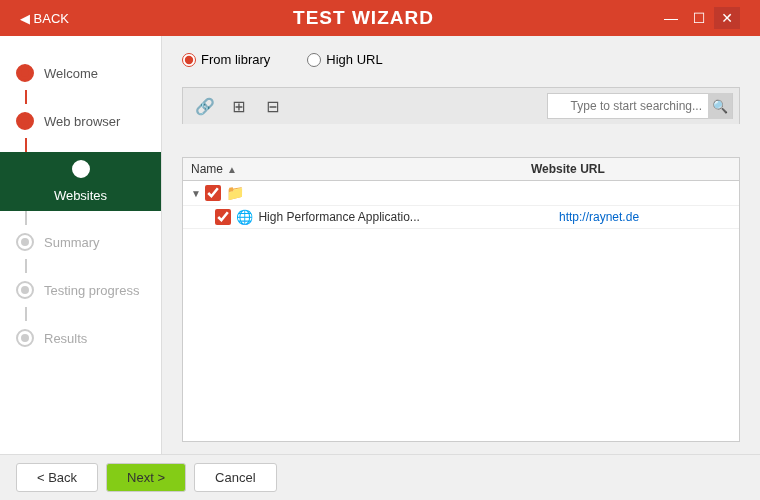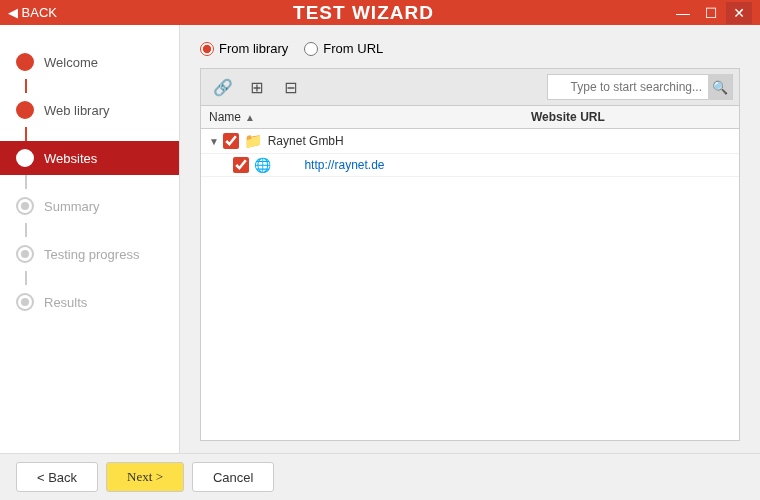--- a/index.html
+++ b/index.html
@@ -14,22 +14,22 @@
       flex-direction: column;
     }
 
     
     .title-bar {
       background: #d9412a;
       color: white;
       display: flex;
       align-items: center;
       justify-content: space-between;
-      height: 25px;
-      padding: 0 8px;
+      height: 36px;
+      padding: 0 20px;
       flex-shrink: 0;
     }
     .title-bar-left {
       display: flex;
       align-items: center;
       gap: 6px;
       cursor: pointer;
     }
     .title-bar-title {
       font-weight: bold;
@@ -60,38 +60,39 @@
 
     
     .main {
       display: flex;
       flex: 1;
       overflow: hidden;
     }
 
     
     .sidebar {
-      width: 180px;
+      width: 162px;
       background: white;
       border-right: 1px solid #ddd;
       padding: 20px 0;
       flex-shrink: 0;
     }
     .sidebar-item {
       display: flex;
       align-items: center;
       gap: 10px;
       padding: 8px 16px;
       cursor: pointer;
       color: #555;
       position: relative;
     }
     .sidebar-item.active {
-      background: #b91c1c;
+      background: #14532d;
       color: white;
+      flex-direction: column;
     }
     .sidebar-item.disabled {
       color: #aaa;
     }
     .step-indicator {
       width: 18px;
       height: 18px;
       border-radius: 50%;
       border: 2px solid #d9412a;
       background: white;
@@ -147,22 +148,22 @@
       padding: 16px 20px 12px;
       overflow: hidden;
     }
     .section-title {
       font-size: 13px;
       margin-bottom: 10px;
       color: #333;
     }
     .radio-group {
       display: flex;
-      gap: 16px;
-      margin-bottom: 12px;
+      gap: 37px;
+      margin-bottom: 20px;
       align-items: center;
     }
     .radio-option {
       display: flex;
       align-items: center;
       gap: 5px;
       cursor: pointer;
     }
     .radio-option input[type="radio"] {
       accent-color: #d9412a;
@@ -222,20 +223,21 @@
       font-size: 13px;
       color: #555;
     }
 
     
     .file-table-wrapper {
       border: 1px solid #ccc;
       flex: 1;
       overflow-y: auto;
       background: white;
+      margin-top: 33px;
     }
     .table-header {
       display: flex;
       background: #f5f5f5;
       border-bottom: 1px solid #ccc;
       padding: 4px 8px;
       font-size: 12px;
       color: #333;
     }
     .col-name {
@@ -312,23 +314,22 @@
     .btn {
       padding: 6px 20px;
       border: 1px solid #ccc;
       border-radius: 3px;
       background: white;
       cursor: pointer;
       font-size: 13px;
       color: #333;
     }
     .btn-primary {
-      background: #fde047;
+      background: #84cc16;
       border-color: #ccc;
-      font-family: Liberation Serif, serif;
     }
   </style>
 </head>
 <body>
 
 <div class="title-bar">
   <div class="title-bar-left">
     <span>◀ BACK</span>
   </div>
   <span class="title-bar-title">TEST WIZARD</span>
@@ -348,21 +349,21 @@
         <div class="step-dot"></div>
       </div>
       <span>Welcome</span>
     </div>
     <div class="sidebar-connector"></div>
 
     <div class="sidebar-item">
       <div class="step-indicator filled">
         <div class="step-dot"></div>
       </div>
-      <span>Web library</span>
+      <span>Web browser</span>
     </div>
     <div class="sidebar-connector"></div>
 
     <div class="sidebar-item active">
       <div class="step-indicator active-step">
         <div class="step-dot active-dot"></div>
       </div>
       <span>Websites</span>
     </div>
     <div class="sidebar-connector disabled"></div>
@@ -394,21 +395,21 @@
 
   <div class="content">
 
     <div class="radio-group">
       <label class="radio-option">
         <input type="radio" name="source" checked="" style="">
         <span>From library</span>
       </label>
       <label class="radio-option">
         <input type="radio" name="source" style="">
-        <span>From URL</span>
+        <span>High URL</span>
       </label>
     </div>
 
     <div class="toolbar">
       <button class="tool-btn">
         <span>🔗</span>
       </button>
       <button class="tool-btn">
         <span>⊞</span>
       </button>
@@ -431,27 +432,27 @@
         </div>
         <div class="col-url">
           <span>Website URL</span>
         </div>
       </div>
 
       <div class="tree-row">
         <span class="tree-expander">▼</span>
         <input type="checkbox" class="row-checkbox" checked="" style="">
         <span class="folder-icon">📁</span>
-        <span class="row-name">Raynet GmbH</span>
         <span class="row-url"></span>
       </div>
 
       <div class="tree-row child-row">
         <input type="checkbox" class="row-checkbox" checked="" style="">
         <span class="globe-icon">🌐</span>
+        <span class="row-name">High Performance Applicatio...</span>
         <span class="row-url">http://raynet.de</span>
       </div>
 
     </div>
   </div>
 </div>
 
 <div class="footer">
   <div class="footer-right">
     <button class="btn">&lt; Back</button>

